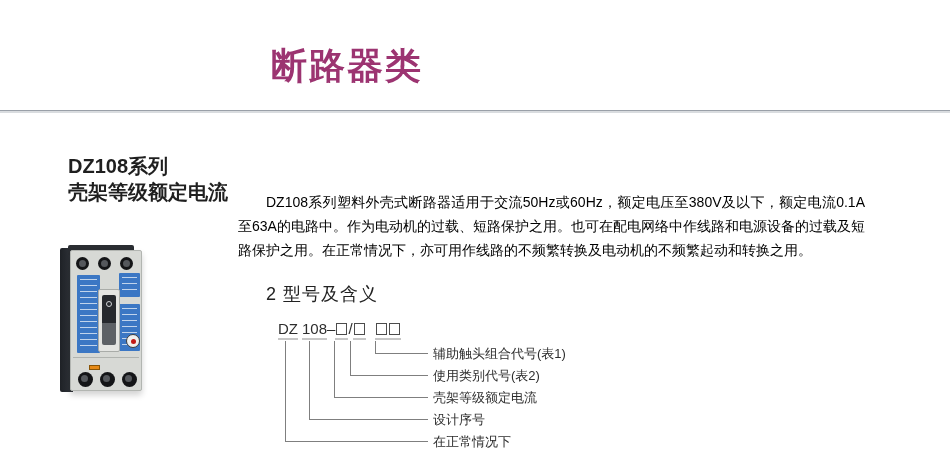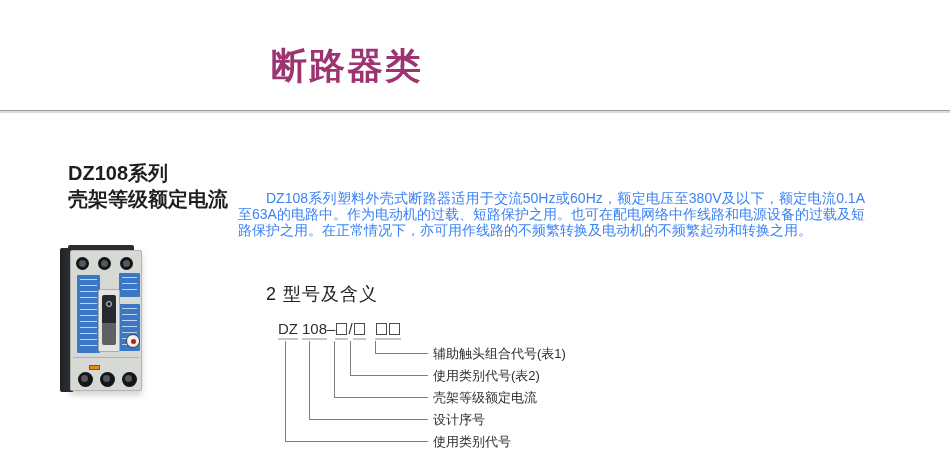--- a/index.html
+++ b/index.html
@@ -28,21 +28,21 @@
     position: absolute;
     left: 0; top: 110px;
     width: 950px; height: 3px;
     background: #9aa0a8;
     border-bottom: 2px solid #d9dcdf;
   }
 
   
   .series-title {
     position: absolute;
-    left: 68px; top: 160px;
+    left: 68px; top: 153px;
     font-size: 20px;
     font-weight: bold;
     color: #1f1f1f;
     line-height: 26px;
   }
 
   
   .photo {
     position: absolute;
     left: 60px; top: 245px;
@@ -138,22 +138,22 @@
     letter-spacing: 1px;
   }
   .sec1-heading { left: 267px; top: 153px; }
   .sec2-heading { left: 266px; top: 282px; }
 
   .sec1-body {
     position: absolute;
     left: 238px; top: 190px;
     width: 627px;
     font-size: 14px;
-    line-height: 16px;
-    color: #3b82f6;
+    line-height: 24px;
+    color: #000000;
     text-align: justify;
     text-indent: 2em;
   }
 
   
   .diagram {
     position: absolute;
     left: 238px; top: 315px;
     width: 430px; height: 143px;
   }
@@ -288,16 +288,16 @@
       <span class="plain">/</span>
       <span class="seg"><span class="model-box"></span></span>
       <span class="sp-wide"></span>
       <span class="seg"><span class="model-box"></span><span class="model-box"></span></span>
     </div>
 
     <div class="diag-label dl-0">辅助触头组合代号(表1)</div>
     <div class="diag-label dl-1">使用类别代号(表2)</div>
     <div class="diag-label dl-2">壳架等级额定电流</div>
     <div class="diag-label dl-3">设计序号</div>
-    <div class="diag-label dl-4">使用类别代号</div>
+    <div class="diag-label dl-4">在正常情况下</div>
   </div>
 
 </div>
 
 </body></html>

